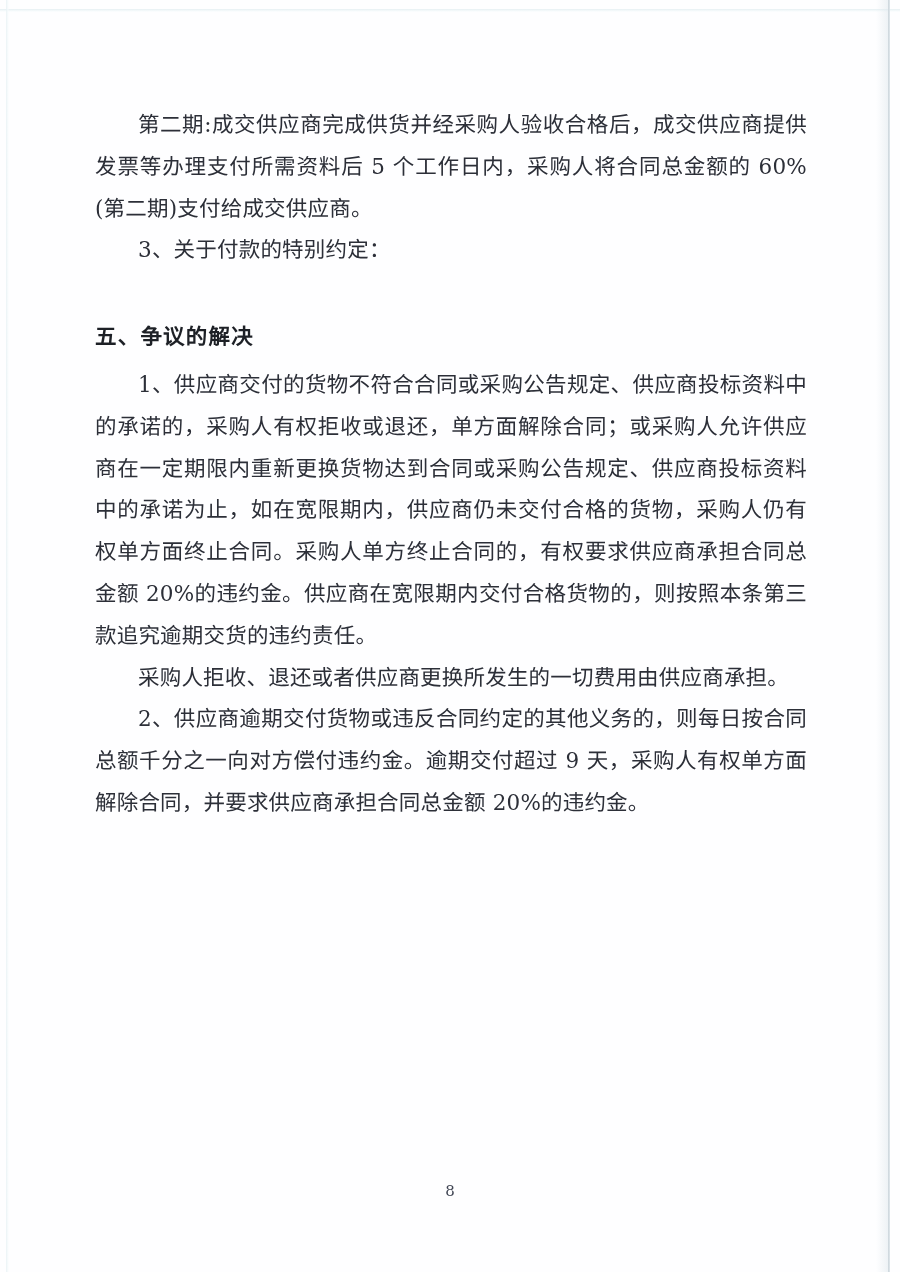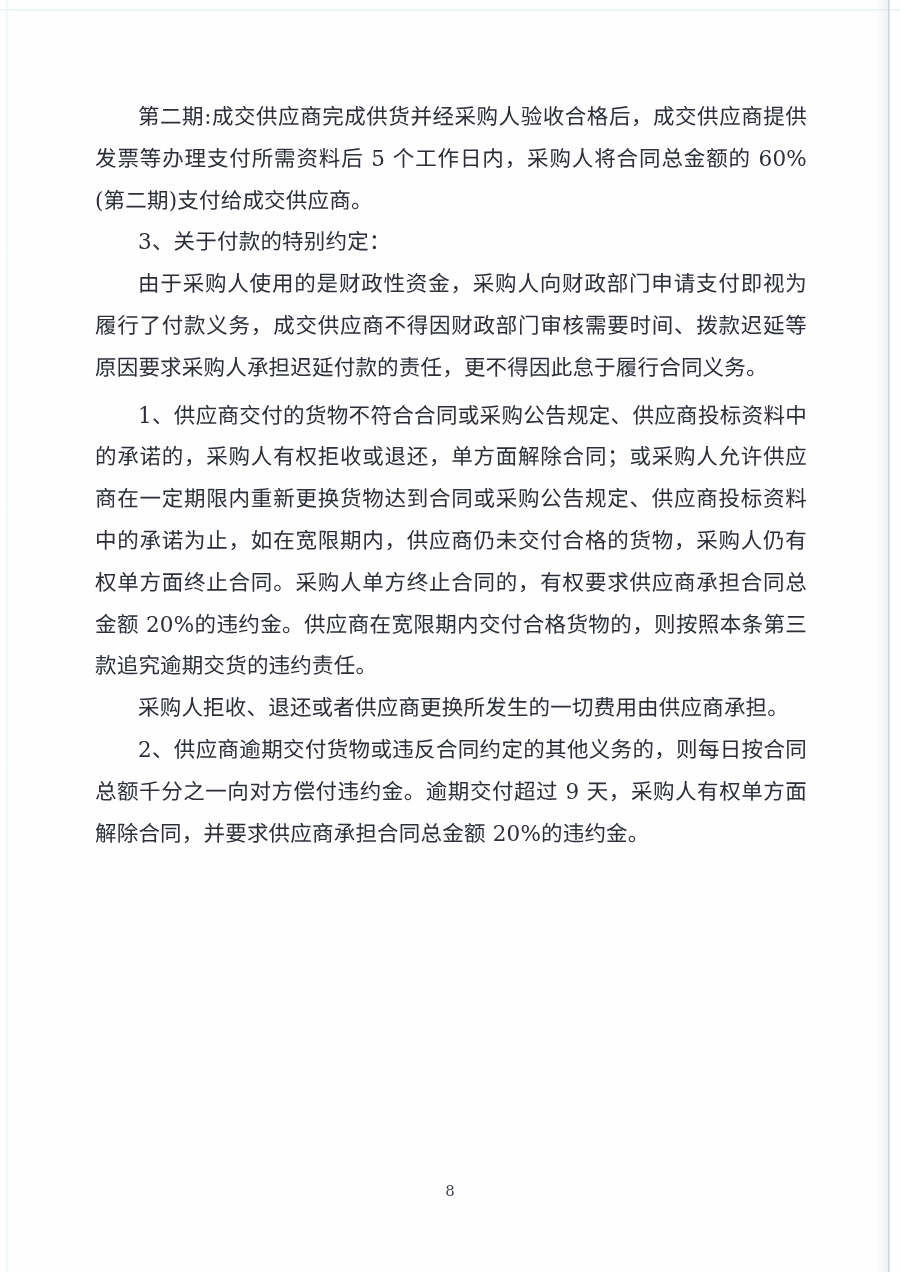--- a/index.html
+++ b/index.html
@@ -50,21 +50,21 @@
     position: absolute;
     top: 0; bottom: 0; left: 876px;
     width: 13px;
     background: linear-gradient(to right, rgba(255,255,255,0), rgba(222,231,236,.55));
   }
 
   
   .doc-body {
     position: absolute;
     left: 95px;
-    top: 96px;
+    top: 104px;
     width: 712px;
   }
 
   .para {
     font-size: 21.5px;
     line-height: 41.8px;
     color: #2c2f38;
     text-align: justify;
     text-align-last: left;
     text-justify: inter-ideograph;
@@ -111,22 +111,22 @@
   <div class="edge-right-glow"></div>
   <div class="edge-right"></div>
 
   <div class="doc-body">
 
     <p class="para indent">第二期:成交供应商完成供货并经采购人验收合格后，成交供应商提供发票等办理支付所需资料后 5 个工作日内，采购人将合同总金额的 60%(第二期)支付给成交供应商。</p>
 
 
     <p class="para indent">3、关于付款的特别约定：</p>
 
-    <p class="para indent">由于采购人使用的是财政性资金，采购人向财政部门申请支付即视为履行了付款义务，成交供应商不得因财政部门审核需要时间、拨款迟延等原因要求采购人承担迟延付款的责任，更不得因此怠于履行合同义务。</p>
 
+    <h2 class="section-heading gap-before-heading">五、争议的解决</h2>
 
     <p class="para indent gap-after-heading">1、供应商交付的货物不符合合同或采购公告规定、供应商投标资料中的承诺的，采购人有权拒收或退还，单方面解除合同；或采购人允许供应商在一定期限内重新更换货物达到合同或采购公告规定、供应商投标资料中的承诺为止，如在宽限期内，供应商仍未交付合格的货物，采购人仍有权单方面终止合同。采购人单方终止合同的，有权要求供应商承担合同总金额 20%的违约金。供应商在宽限期内交付合格货物的，则按照本条第三款追究逾期交货的违约责任。</p>
 
     <p class="para indent">采购人拒收、退还或者供应商更换所发生的一切费用由供应商承担。</p>
 
     <p class="para indent">2、供应商逾期交付货物或违反合同约定的其他义务的，则每日按合同总额千分之一向对方偿付违约金。逾期交付超过 9 天，采购人有权单方面解除合同，并要求供应商承担合同总金额 20%的违约金。</p>
 
 
   </div>
 

